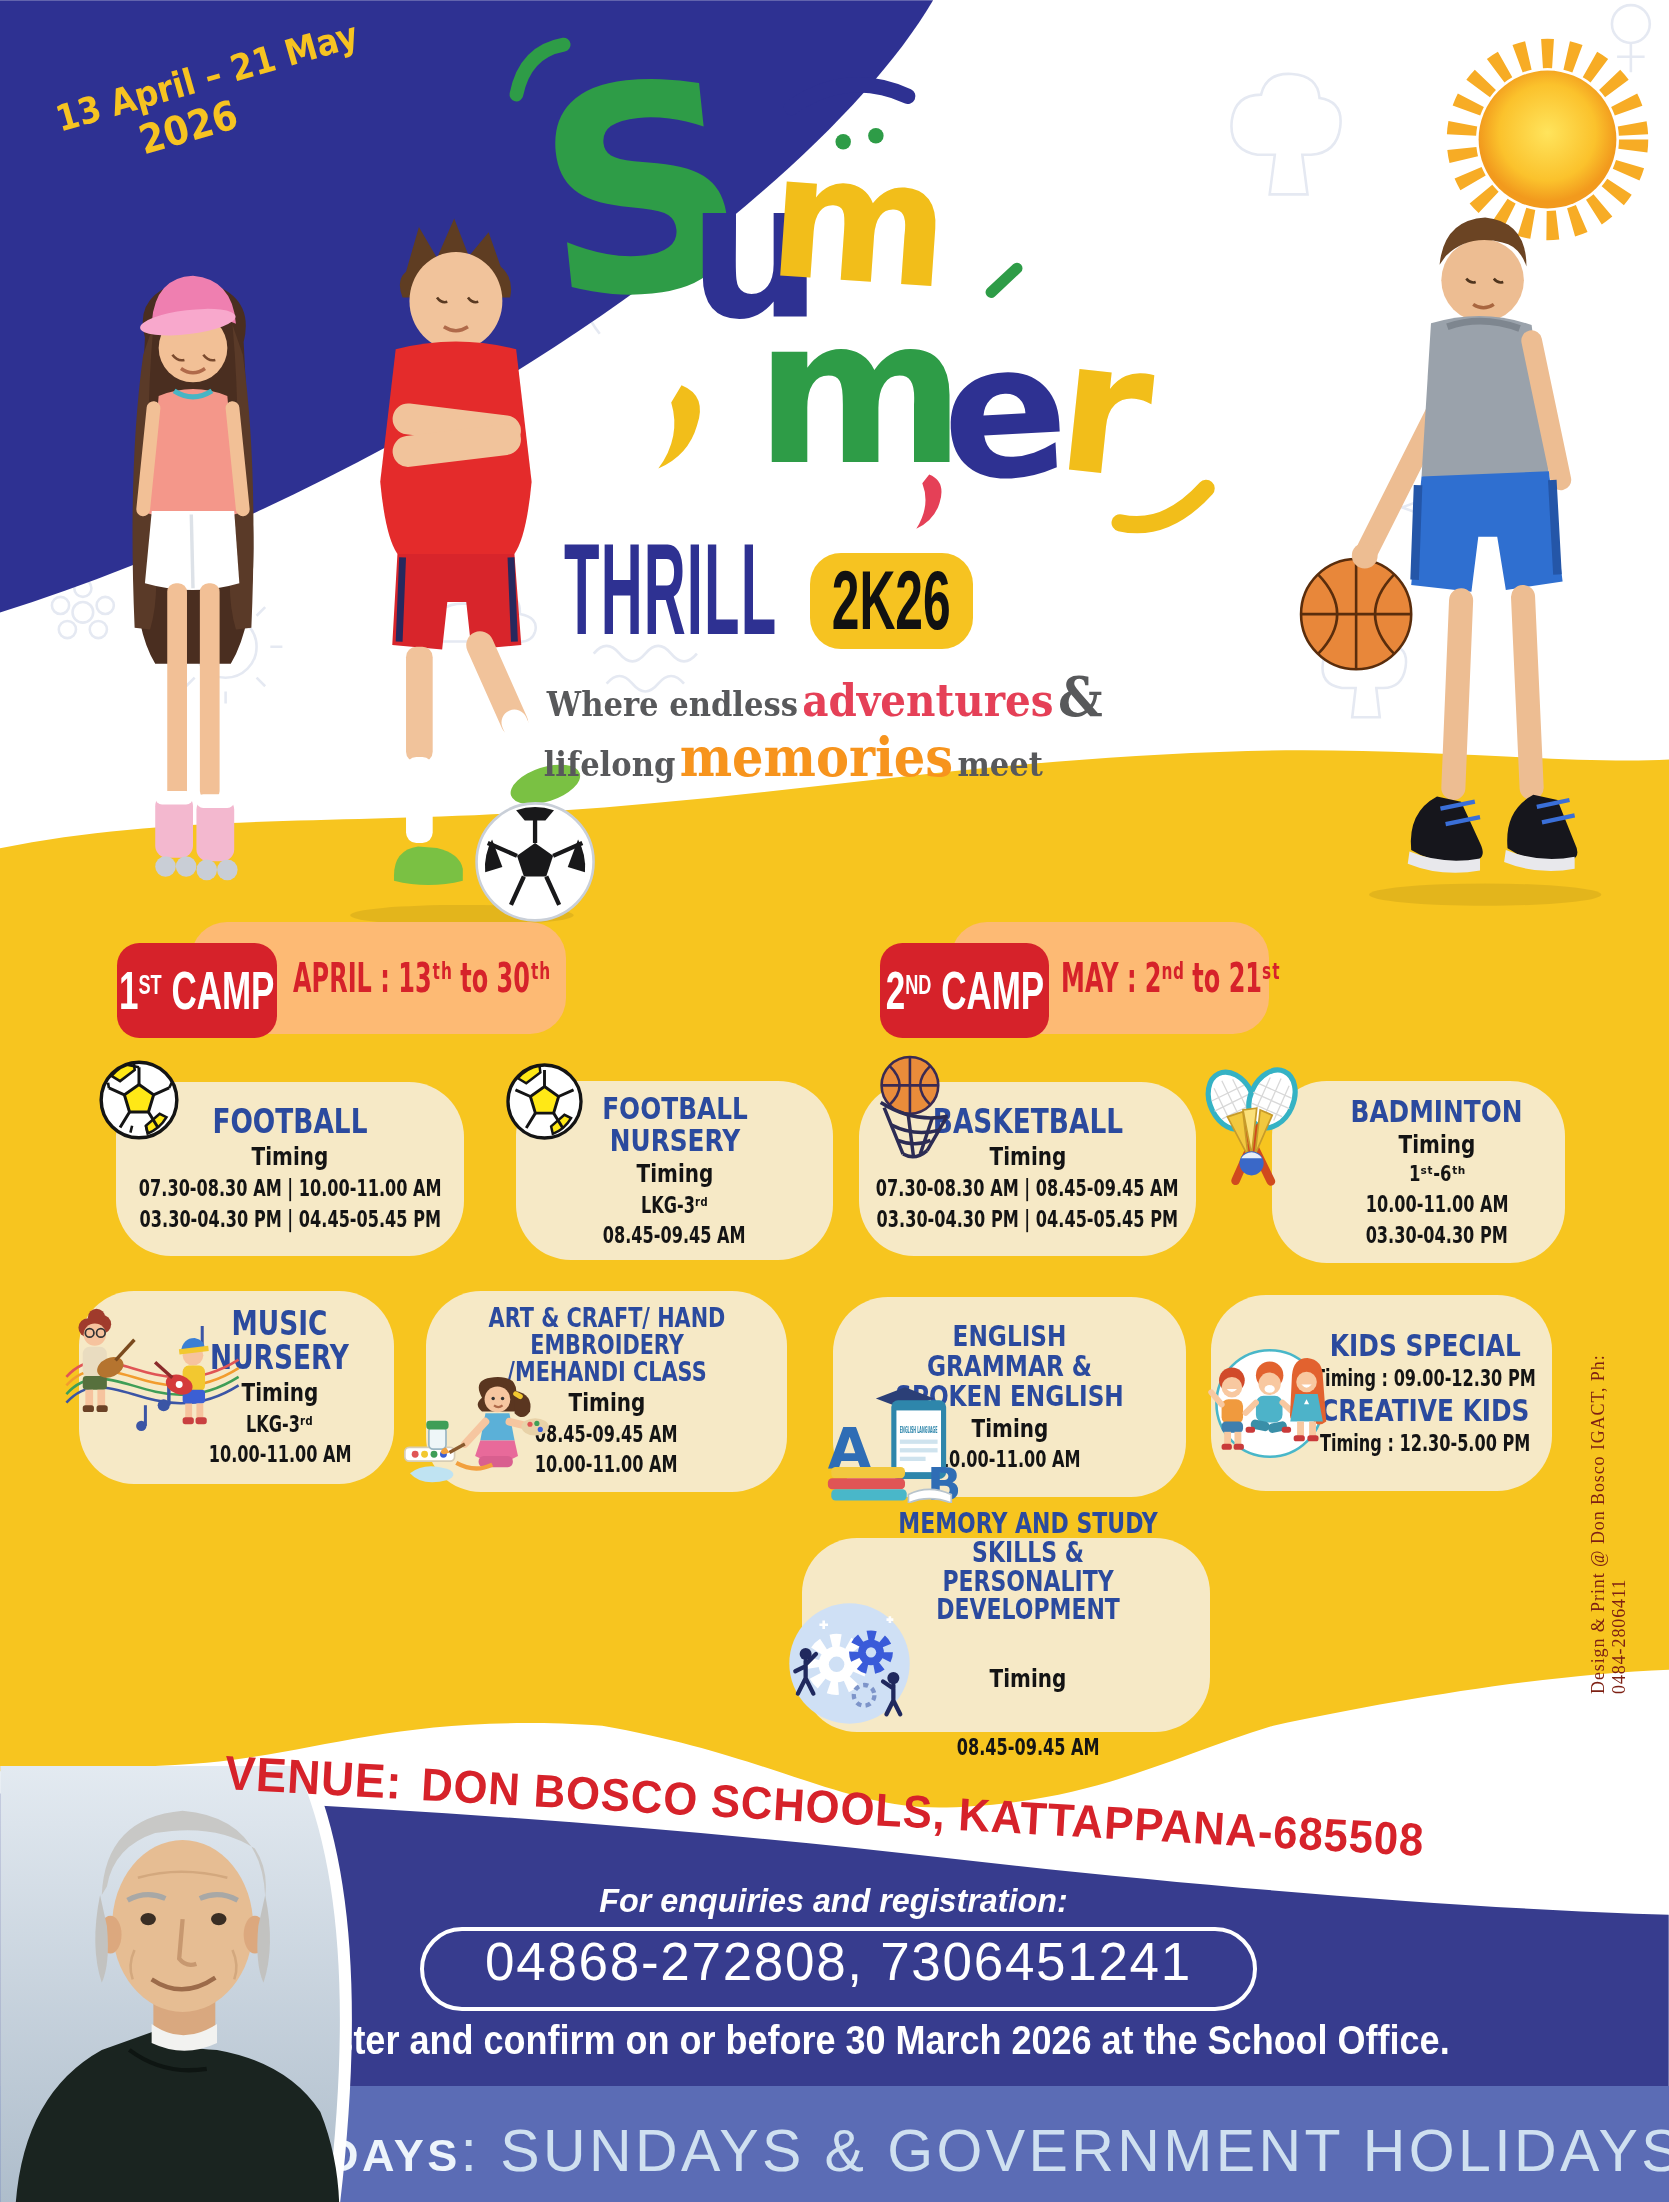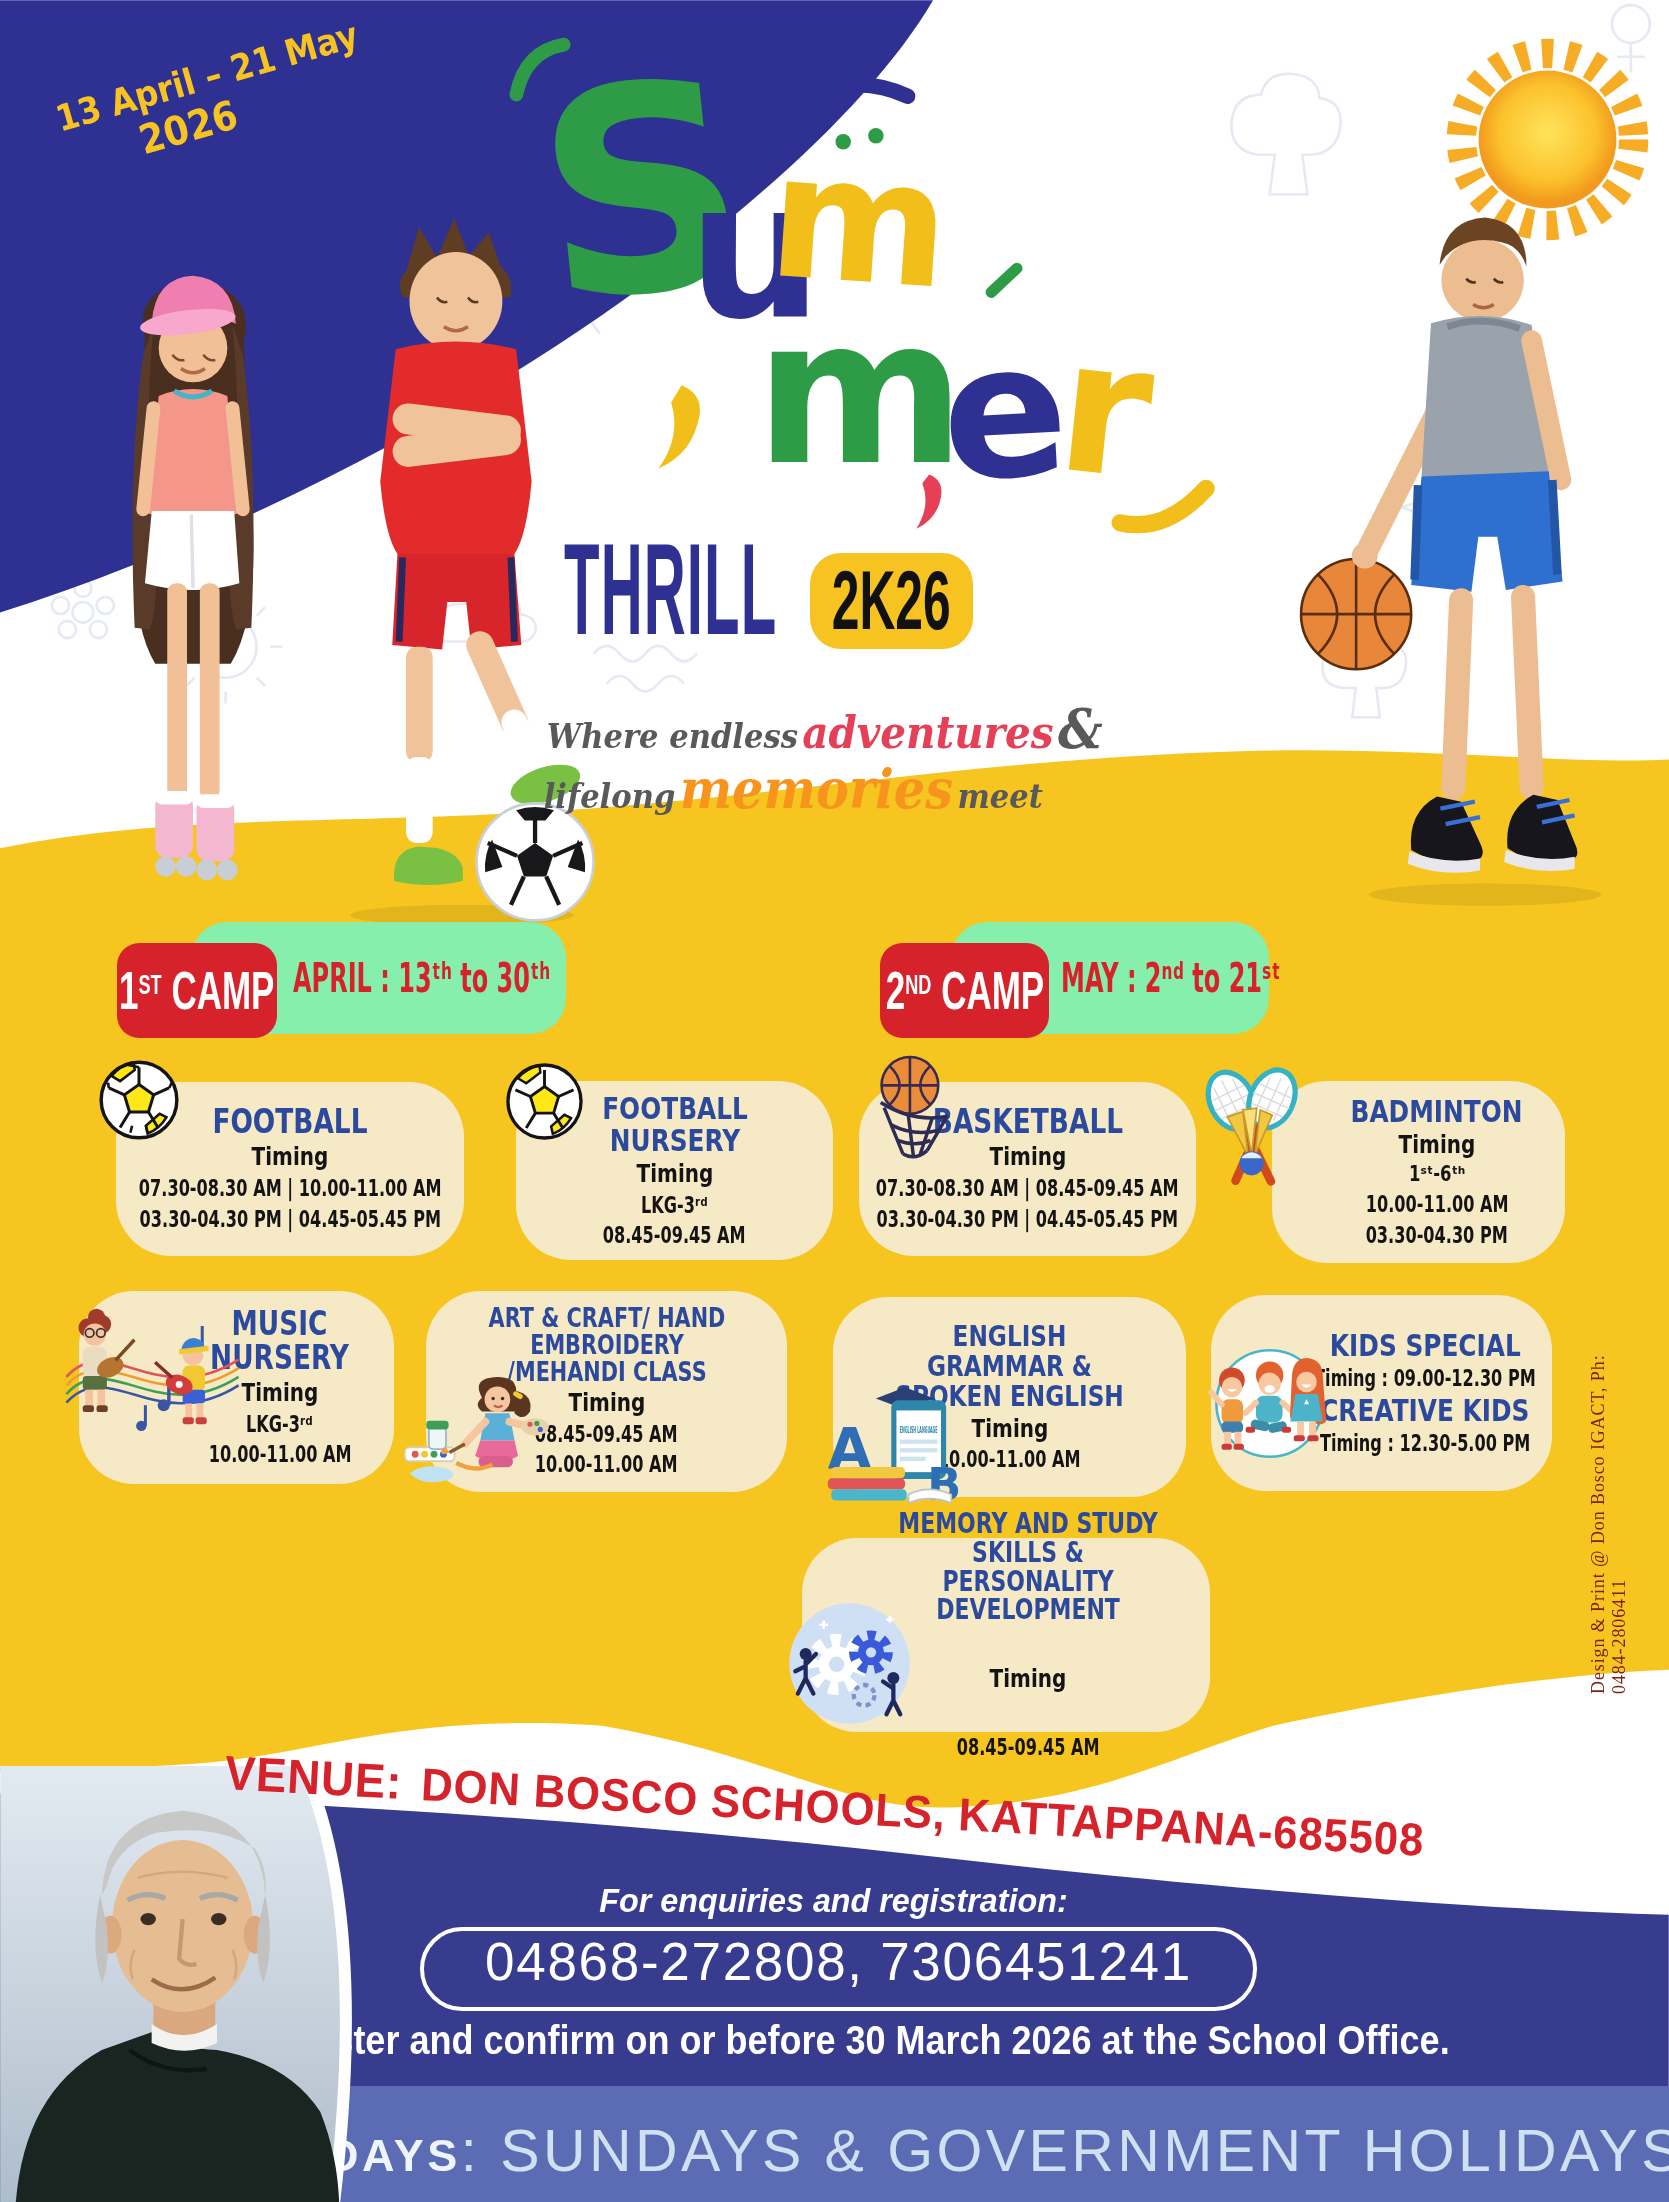--- a/index.html
+++ b/index.html
@@ -10,21 +10,21 @@
   .dj{font-family:"DejaVu Sans",sans-serif;}
   .c95{transform:scaleX(.95);transform-origin:center;}
   .c9{transform:scaleX(.9);transform-origin:center;}
   .c8{transform:scaleX(.8);transform-origin:center;}
   .c72{transform:scaleX(.72);transform-origin:center;}
   .c66{transform:scaleX(.66);transform-origin:center;}
   .c6{transform:scaleX(.6);transform-origin:left center;}
   .c45{transform:scaleX(.45);transform-origin:left center;}
   .ogl{transform-origin:left center;}
   
-  .creambar{position:absolute;background:#86efac;border-radius:36px;z-index:3;}
+  .creambar{position:absolute;background:#fdba74;border-radius:36px;z-index:3;}
   .redbadge{position:absolute;background:#D6222A;border-radius:22.4px;z-index:4;
             display:flex;align-items:center;justify-content:center;color:#fff;font-weight:bold;}
   .redbadge sup{font-size:27.5px;vertical-align:15.5px;}
   .dates{position:absolute;color:#D6222A;font-weight:bold;font-size:40px;line-height:112px;}
   
   .card{position:absolute;background:#F6E9C6;border-radius:55px;z-index:3;}
   .cin{width:100%;height:100%;box-sizing:border-box;display:flex;flex-direction:column;
        align-items:center;justify-content:center;text-align:center;padding:8.6px 15.5px;gap:2.6px;}
   .ct{color:#2B4A9E;font-weight:bold;line-height:1.04;}
   .tl{color:#141414;font-weight:bold;font-size:25px;}
@@ -205,21 +205,21 @@
   </svg>
 
   <div class="abs z3" style="left:564px;top:515px;">
     <span class="n c45 ogl" style="font-weight:bold;font-size:129px;color:#2E3192;letter-spacing:2.6px;">THRILL</span>
   </div>
   <div class="abs z3" style="left:810px;top:553px;width:163px;height:96px;background:#F6C321;border-radius:31px;
               display:flex;align-items:center;justify-content:center;">
     <span class="n" style="font-weight:bold;font-size:83px;color:#111;transform:scaleX(.6);">2K26</span>
   </div>
 
-  <div class="abs z3" style="left:516px;top:696px;width:482px;text-align:right;font-family:'DejaVu Serif',serif;font-style:italic;font-weight:bold;">
+  <div class="abs z3" style="left:516px;top:664px;width:482px;text-align:right;font-family:'DejaVu Serif',serif;font-weight:bold;">
     <div class="n c9">
       <span style="font-size:34px;color:#58595B;">Where endless</span>
       <span style="font-size:45px;color:#E54057;">adventures</span>
       <span style="font-size:55px;color:#58595B;">&amp;</span>
     </div>
     <div class="n c9" style="margin-top:-5.2px;">
       <span style="font-size:34px;color:#58595B;">lifelong</span>
       <span style="font-size:55px;color:#F7941D;">memories</span>
       <span style="font-size:34px;color:#58595B;">meet</span>
     </div>

